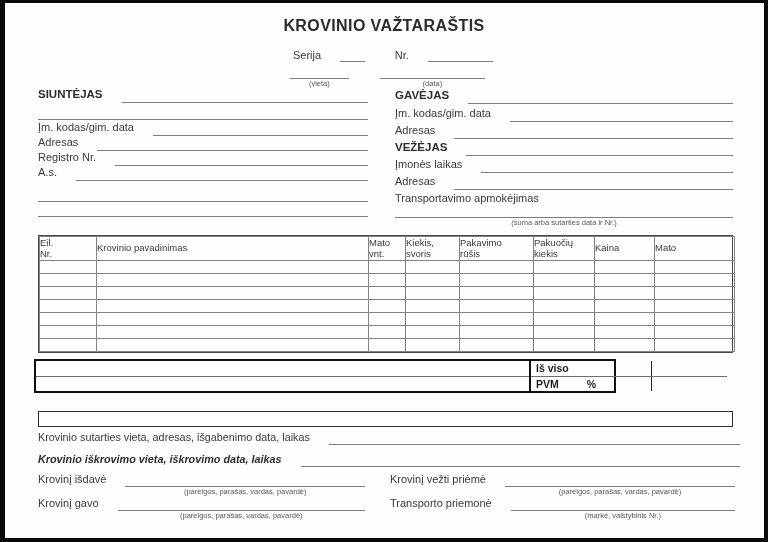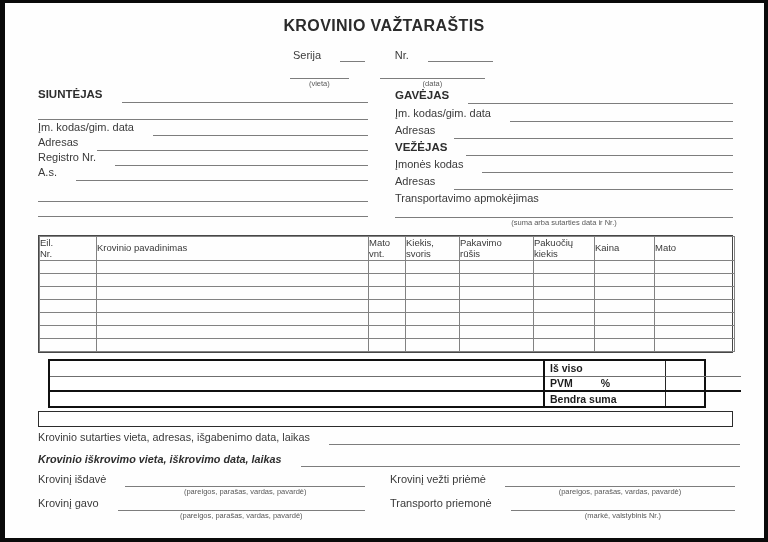--- a/index.html
+++ b/index.html
@@ -36,21 +36,21 @@
   table.cargo { width:100%; border-collapse:collapse; table-layout:fixed; }
   table.cargo th, table.cargo td { border:1px solid #828282; }
   table.cargo th {
     height:24px; font-size:9.5px; font-weight:normal; color:#3a3a3a;
     text-align:left; vertical-align:middle; line-height:1.12; overflow:hidden;
   }
   table.cargo td { height:13px; }
   .th-l { display:block; }
 
   
-  .totals-wrap { position:absolute; left:48px; top:359px; width:658px; border:2px solid #101010; background:#fff; }
+  .totals-wrap { position:absolute; left:34px; top:359px; width:582px; border:2px solid #101010; background:#fff; }
   table.totals { width:100%; border-collapse:collapse; table-layout:fixed; }
   table.totals td { height:15px; }
   td.spacer { border-right:2px solid #101010; }
   td.tlabel {
     font-weight:bold; font-size:10.5px; color:#1d1d1d;
     padding-left:5px; border-right:1.5px solid #272727; white-space:nowrap;
   }
   tr.mid td { border-bottom:1px solid #6f6f6f; }
   tr.grand td { border-top:2px solid #101010; }
   .pvm-pct { display:inline-block; margin-left:28px; }
@@ -124,21 +124,21 @@
   </div>
   <div class="flexrow row15" style="left:395px; width:338px; top:124px;">
     <span class="lbl">Adresas</span>
     <span class="fill"></span>
   </div>
   <div class="flexrow row15" style="left:395px; width:338px; top:141px;">
     <span class="lbl b">VEŽĖJAS</span>
     <span class="fill"></span>
   </div>
   <div class="flexrow row15" style="left:395px; width:338px; top:158px;">
-    <span class="lbl">Įmonės kodas</span>
+    <span class="lbl">Įmonės laikas</span>
     <span class="fill"></span>
   </div>
   <div class="flexrow row15" style="left:395px; width:338px; top:175px;">
     <span class="lbl">Adresas</span>
     <span class="fill"></span>
   </div>
   <div class="flexrow row15" style="left:395px; width:338px; top:192px;flex-direction:column;">
     <span class="lbl">Transportavimo apmokėjimas</span>
     <span class="fill"></span>
   </div>
@@ -279,25 +279,20 @@
           <tr class="mid">
         <td class="spacer"></td>
         <td class="tlabel">Iš viso</td>
         <td></td>
       </tr>
       <tr>
         <td class="spacer"></td>
         <td class="tlabel"><span>PVM</span><span class="pvm-pct">%</span></td>
         <td></td>
       </tr>
-      <tr class="grand">
-        <td class="spacer"></td>
-        <td class="tlabel">Bendra suma</td>
-        <td></td>
-      </tr>
     </tbody>
       </table>
   </div>
 
   <div class="final-bar"></div>
 
   <div class="flexrow" style="left:38px; width:702px; top:431px; height:14px;">
     <span class="small-lbl">Krovinio sutarties vieta, adresas, išgabenimo data, laikas</span>
     <span class="fill"></span>
   </div>

